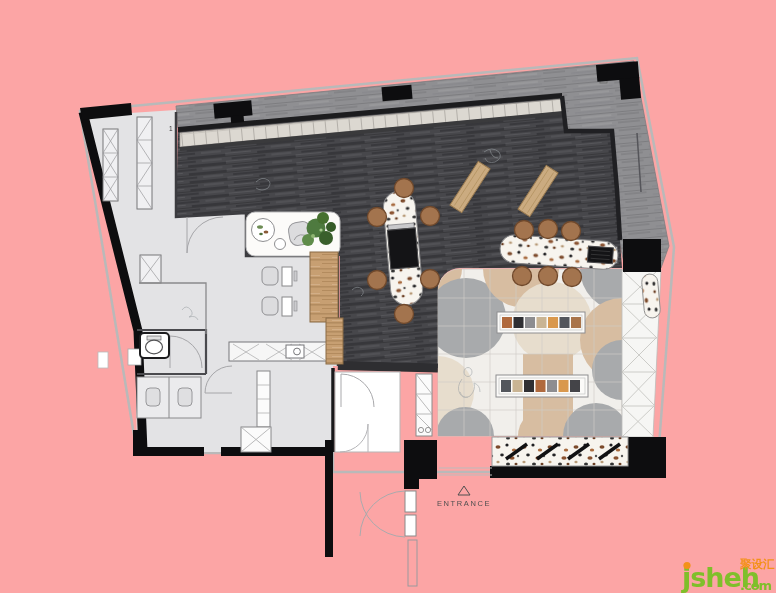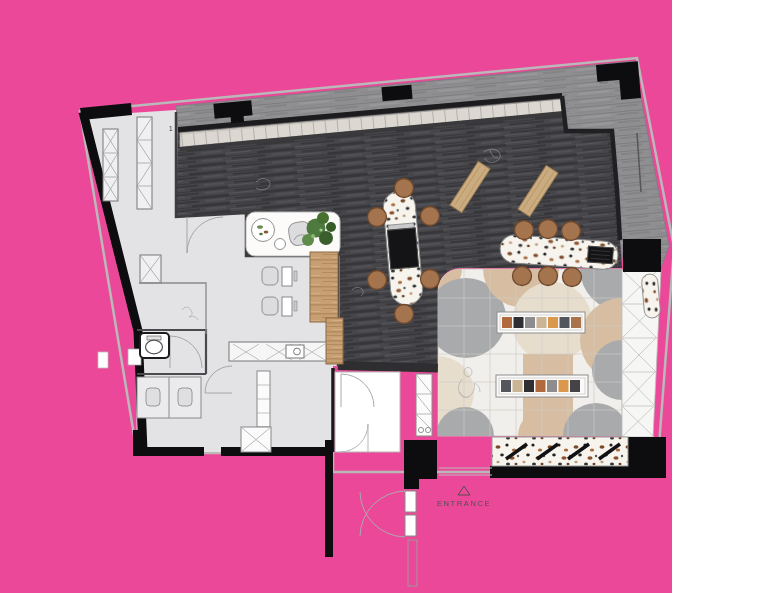--- a/index.html
+++ b/index.html
@@ -1,16 +1,16 @@
 <!DOCTYPE html>
 <html><head>
 <meta charset="utf-8">
 <style>
   html,body{margin:0;padding:0;background:#ffffff;}
-  .stage{position:relative;width:672px;height:593px;background:#ec4899;overflow:hidden;
+  .stage{position:relative;width:776px;height:593px;background:#fca5a5;overflow:hidden;
          font-family:"Liberation Sans", sans-serif;}
   svg{display:block}
   text{font-family:"Liberation Sans", sans-serif;}
   .wm-brand{font-family:"DejaVu Sans", sans-serif;font-weight:bold;letter-spacing:-1px;}
   .wm-cn{font-family:"DejaVu Sans", sans-serif;font-weight:bold;}
   .arch-label{letter-spacing:1.6px;}
 </style>
 </head>
 <body>
 

